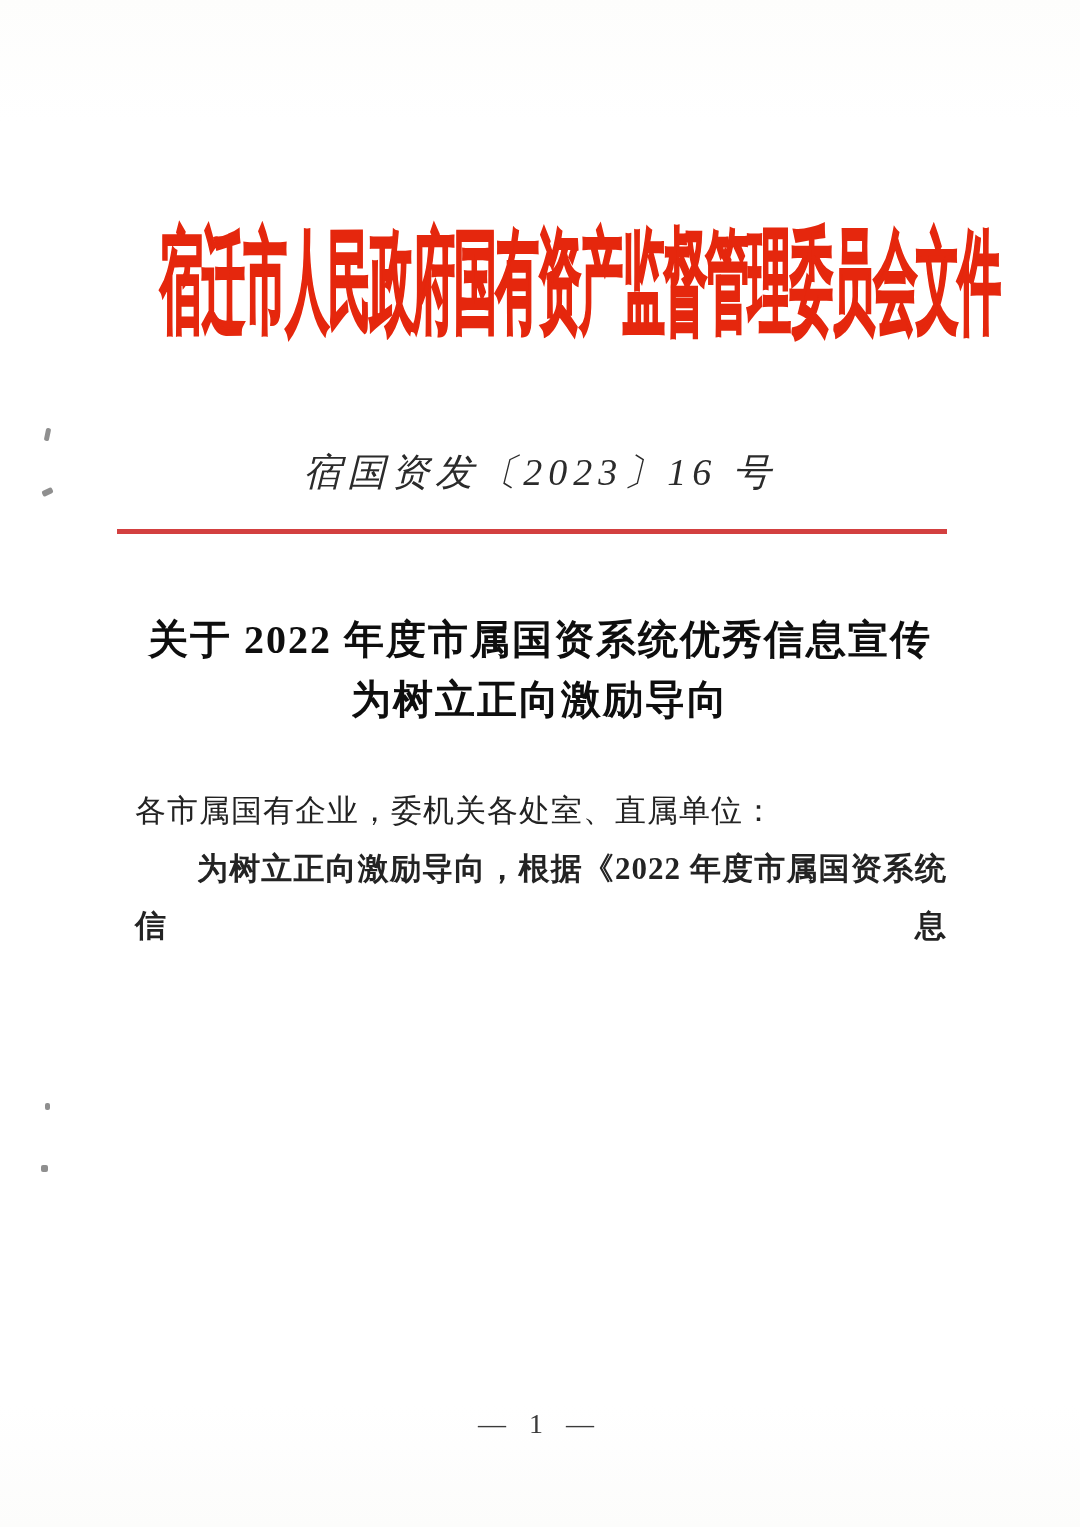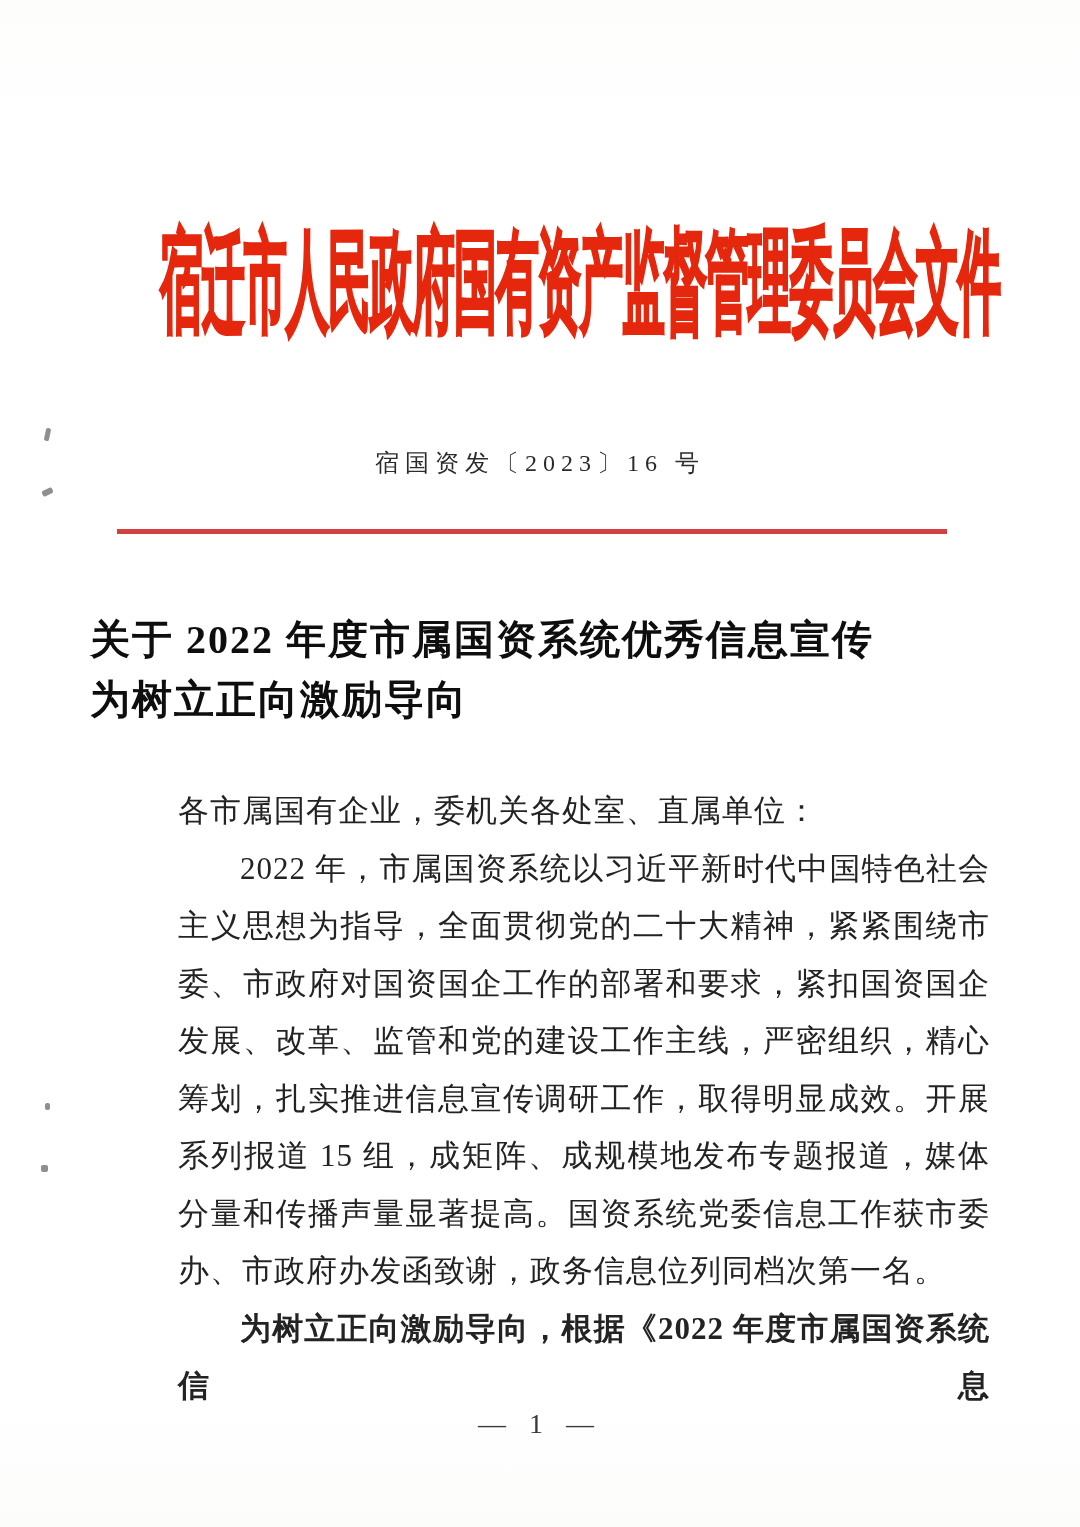--- a/index.html
+++ b/index.html
@@ -41,59 +41,60 @@
     -webkit-text-stroke: 1.2px #e5270d;
   }
 
   
   .doc-number {
     position: absolute;
     top: 447px;
     left: 0;
     width: 100%;
     text-align: center;
-    font-size: 24px;
+    font-size: 38px;
     letter-spacing: 6px;
     color: #2b2b2b;
+    font-style: italic;
   }
 
   
   .red-rule {
     position: absolute;
     top: 529px;
     left: 117px;
     width: 830px;
     height: 5px;
     background: #d34040;
   }
 
   
   .doc-title {
     position: absolute;
     top: 610px;
     left: 90px;
     width: 900px;
+    text-align: center;
     font-weight: bold;
     font-size: 40px;
     line-height: 60px;
     letter-spacing: 2px;
     color: #0e0e0e;
   }
 
   
   .body-text {
     position: absolute;
     top: 782px;
     left: 135px;
     width: 812px;
     font-size: 31px;
     line-height: 57.5px;
     letter-spacing: 1px;
     color: #232323;
-    margin-left: 43px;
   }
   .salutation {
     margin: 0;
     text-align: left;
   }
   .para {
     margin: 0;
     text-indent: 2em;
     text-align: justify;
     text-justify: inter-character;
@@ -140,21 +141,20 @@
 
   <div class="red-rule"></div>
 
   <div class="doc-title">
     <div>关于 2022 年度市属国资系统优秀信息宣传</div>
     <div>为树立正向激励导向</div>
   </div>
 
   <div class="body-text">
     <p class="salutation">各市属国有企业，委机关各处室、直属单位：</p>
-    <p class="para">2022 年，市属国资系统以习近平新时代中国特色社会主义思想为指导，全面贯彻党的二十大精神，紧紧围绕市委、市政府对国资国企工作的部署和要求，紧扣国资国企发展、改革、监管和党的建设工作主线，严密组织，精心筹划，扎实推进信息宣传调研工作，取得明显成效。开展系列报道 15 组，成矩阵、成规模地发布专题报道，媒体分量和传播声量显著提高。国资系统党委信息工作获市委办、市政府办发函致谢，政务信息位列同档次第一名。</p>
     <p class="para para-last">为树立正向激励导向，根据《2022 年度市属国资系统信息</p>
   </div>
 
   <div class="page-footer">— 1 —</div>
 
   <div class="artifact a1"></div>
   <div class="artifact a2"></div>
   <div class="artifact a3"></div>
   <div class="artifact a4"></div>
 

